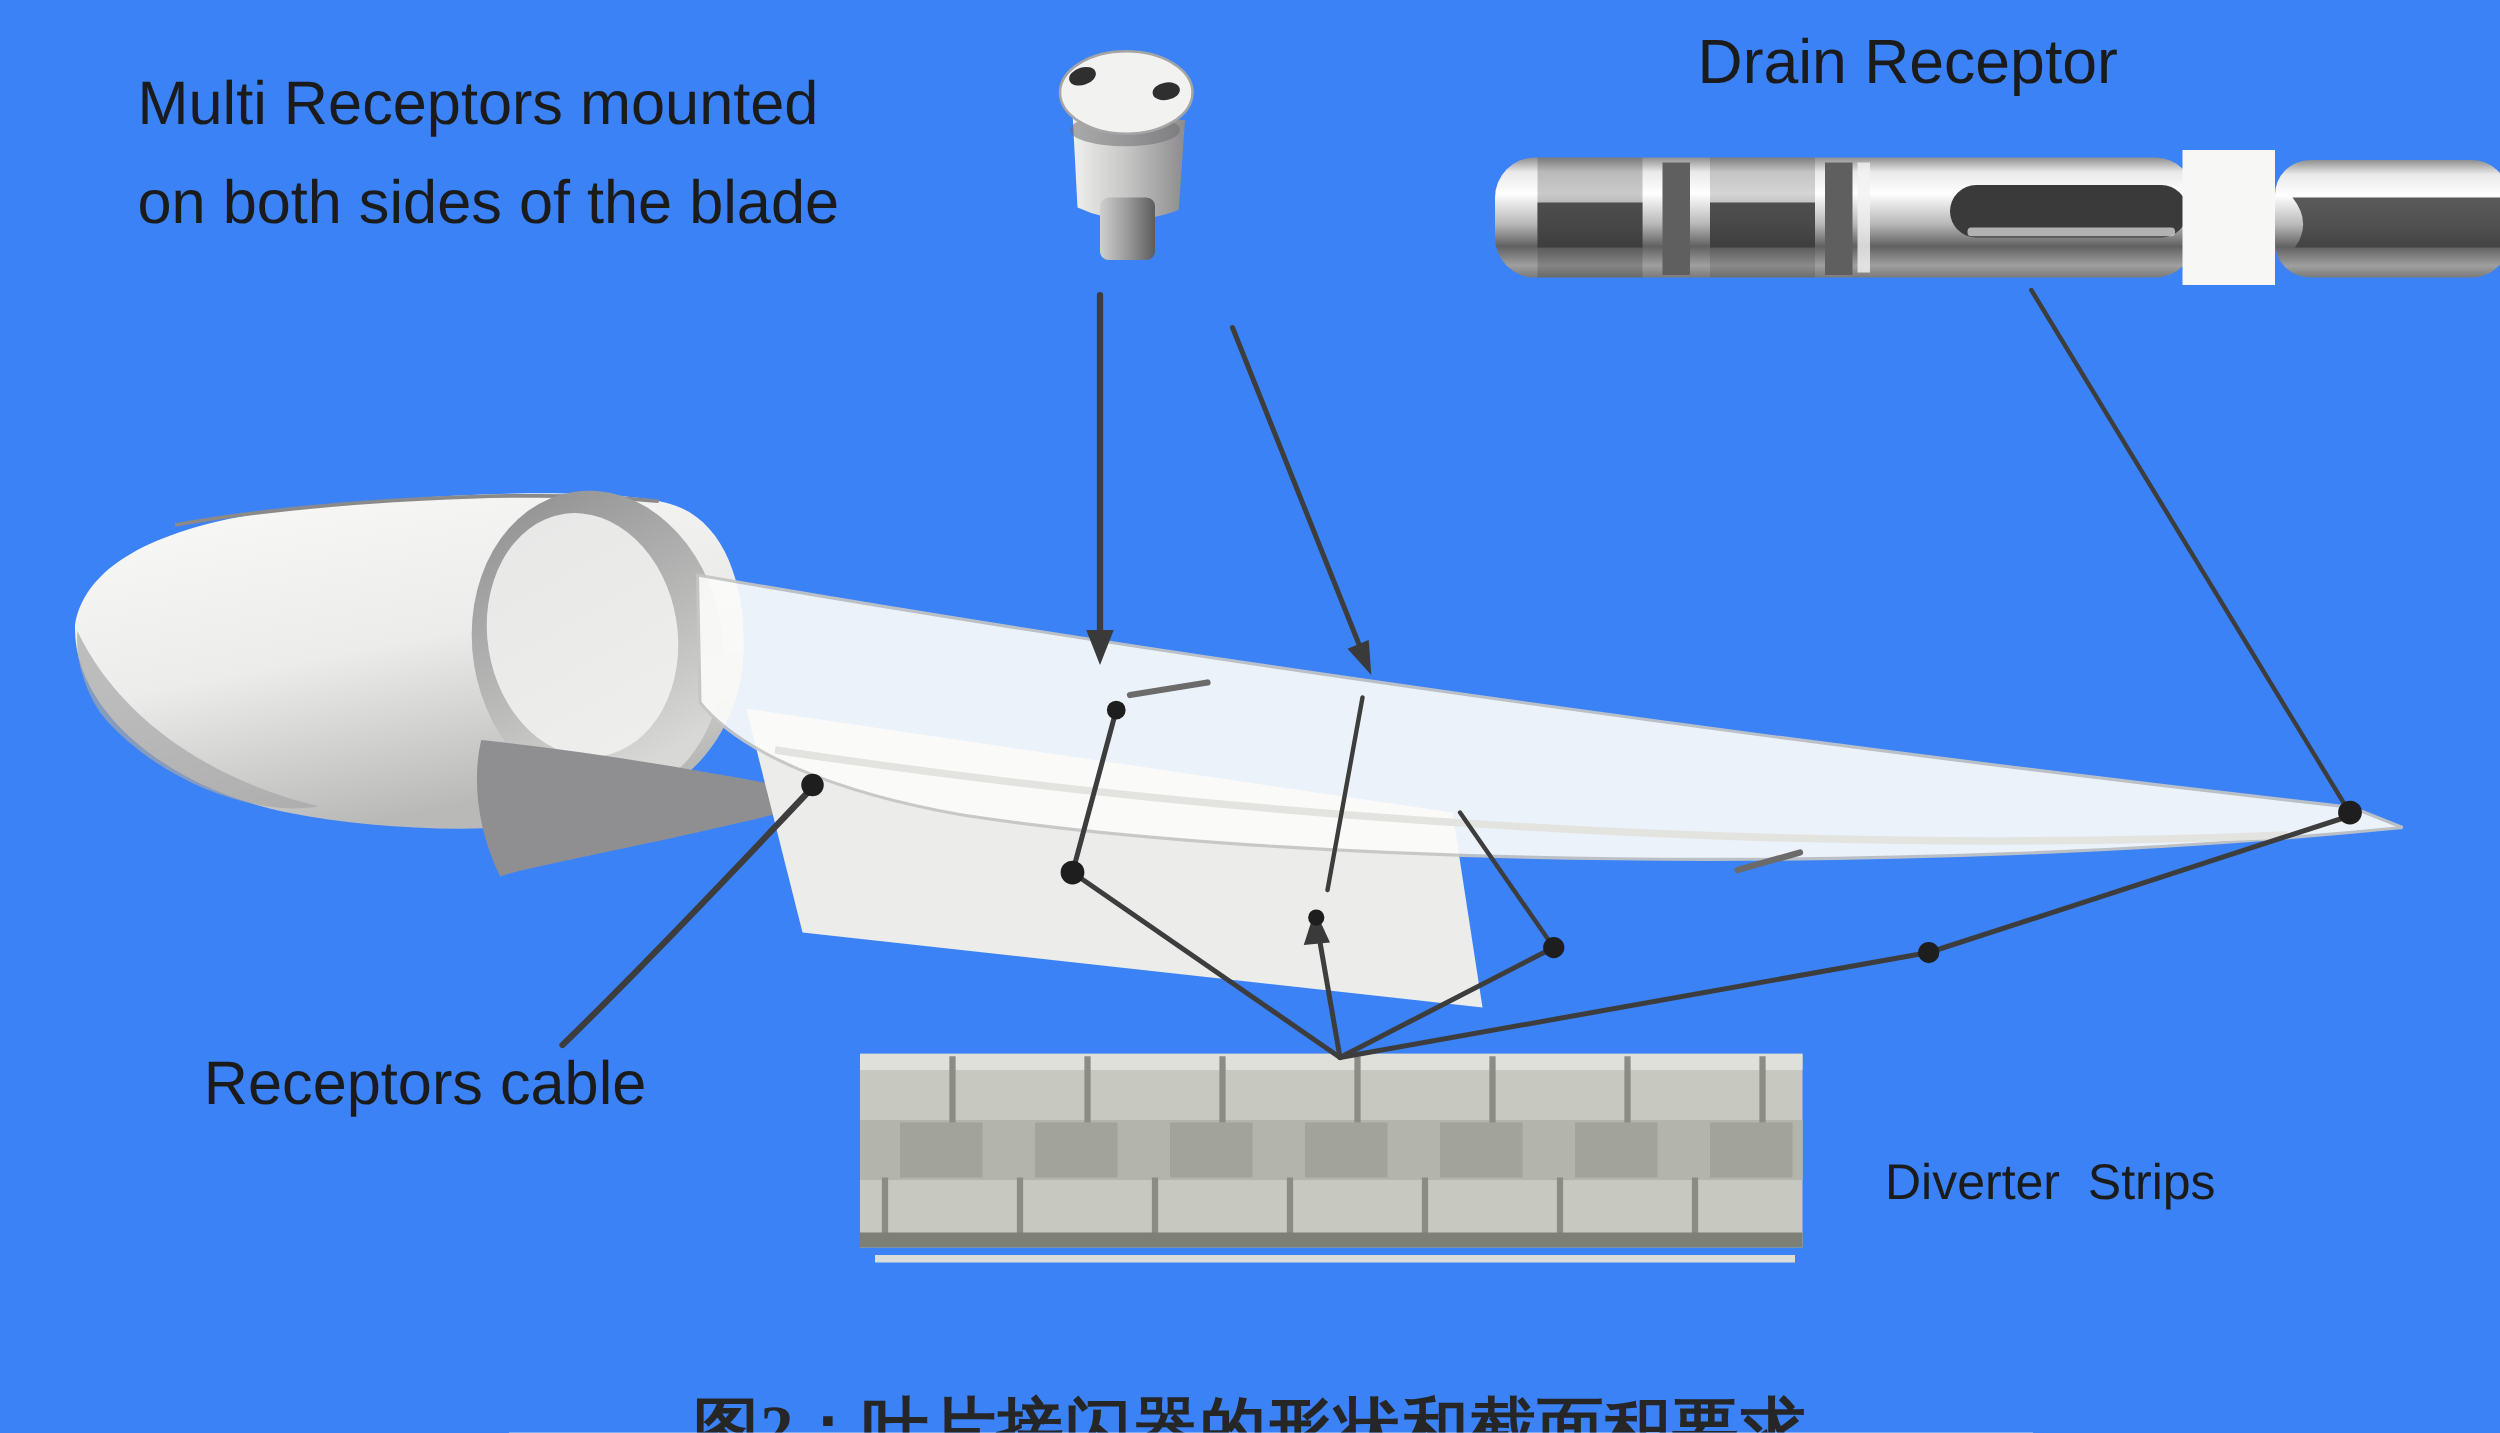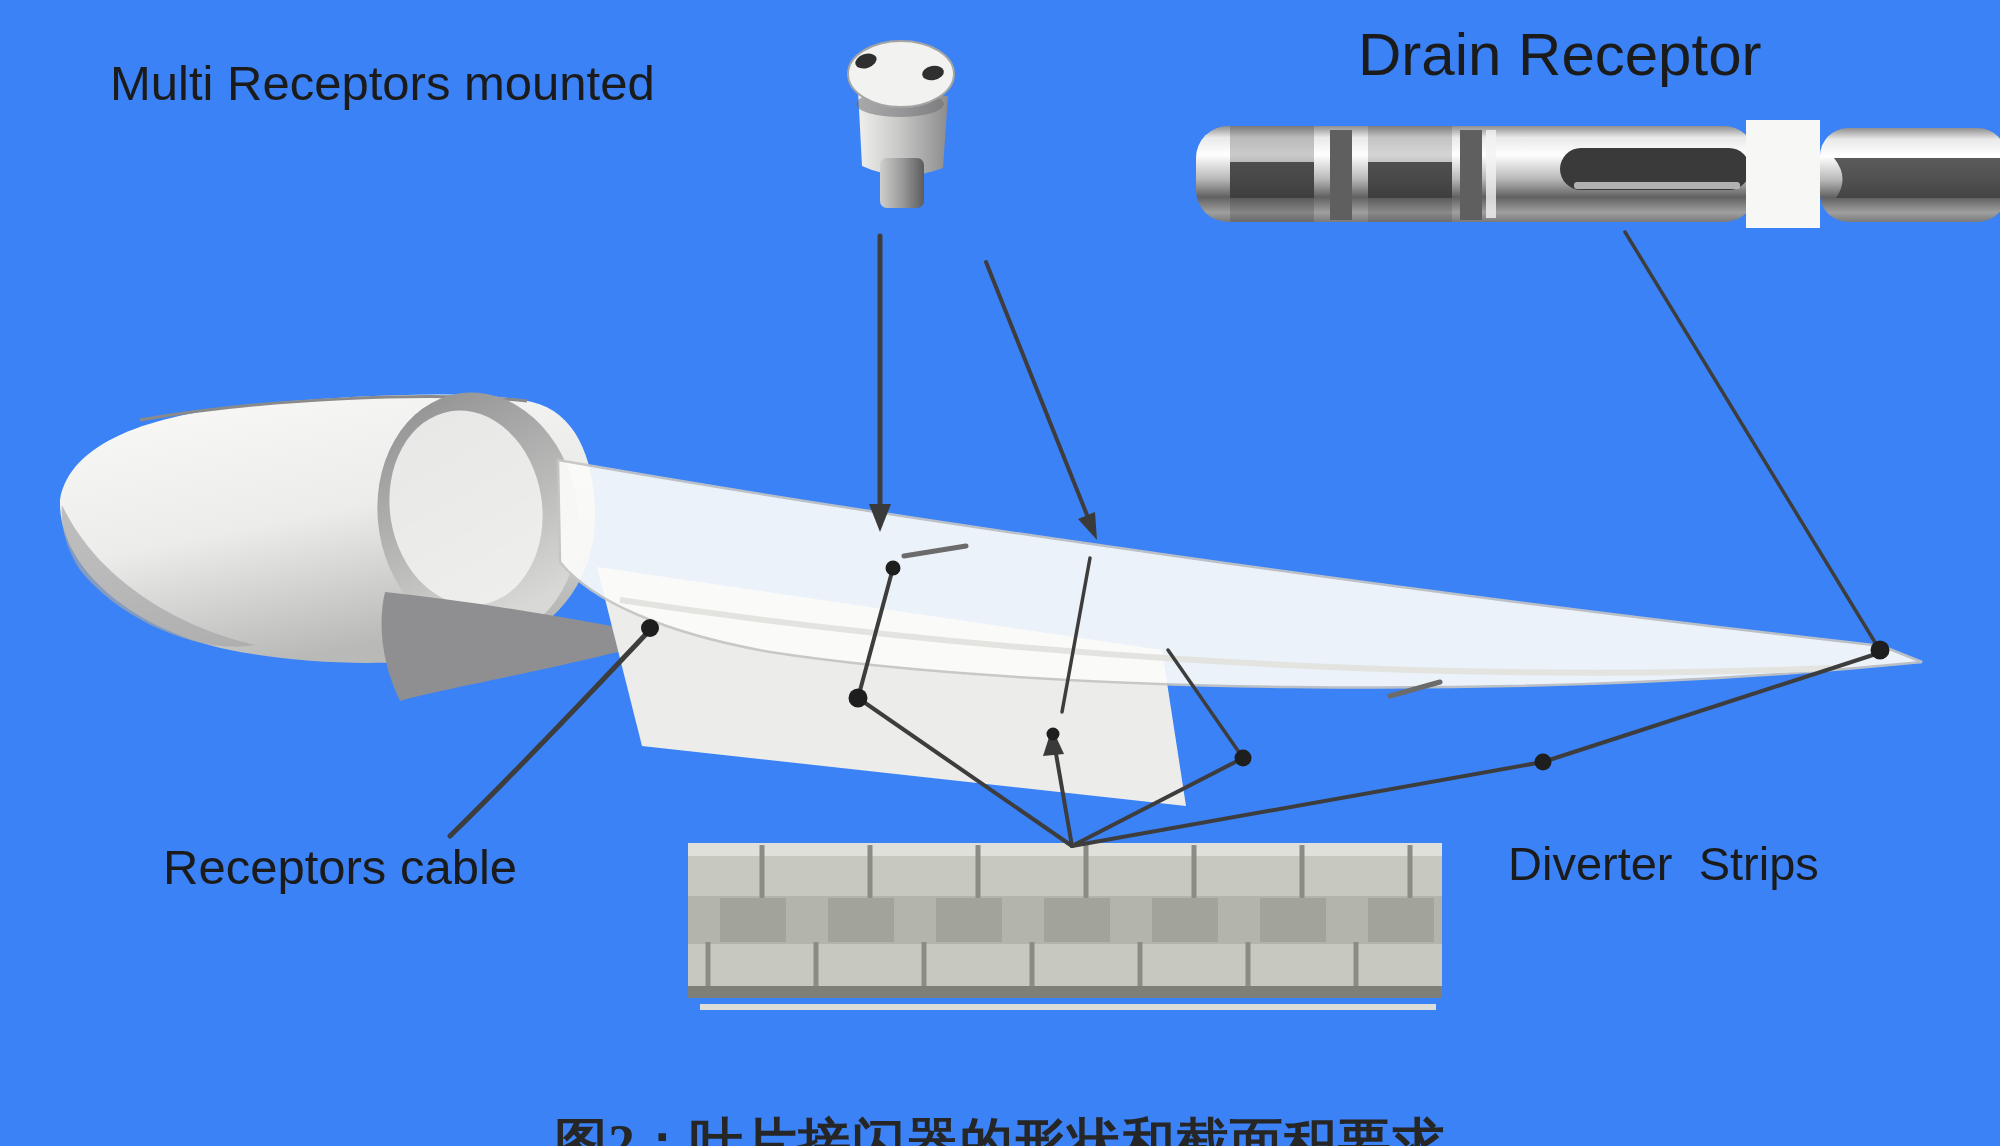--- a/index.html
+++ b/index.html
@@ -2,23 +2,23 @@
 <html><head>
 <meta charset="utf-8">
 <style>
   html,body{margin:0;padding:0;}
   body{width:2000px;height:1146px;overflow:hidden;background:#f7f7f6;
        font-family:"Liberation Sans","DejaVu Sans",sans-serif;}
   .stage{position:relative;width:2000px;height:1146px;background:#3b82f6;}
   .stage svg{position:absolute;left:0;top:0;}
   .lbl{position:absolute;color:#1b1b1b;white-space:pre;line-height:1.1;}
   .lbl-multi{left:110px;top:44px;font-size:49px;line-height:79px;}
-  .lbl-drain{left:1358px;top:22px;font-size:60px;}
+  .lbl-drain{left:1358px;top:22px;font-size:50px;}
   .lbl-cable{left:163px;top:841px;font-size:49px;}
-  .lbl-divert{left:1508px;top:838px;font-size:47px;}
+  .lbl-divert{left:1508px;top:924px;font-size:40px;}
   .caption{position:absolute;left:50%;transform:translateX(-50%);top:1108px;
            font-size:53px;font-weight:700;color:#262626;letter-spacing:1px;
            font-family:"Liberation Serif","DejaVu Serif",serif;white-space:pre;}
 </style>
 </head>
 <body>
 
 <div class="stage">
 
 <svg width="2000" height="1146" viewBox="0 0 2000 1146">
@@ -162,21 +162,21 @@
     <circle cx="650" cy="628" r="9"></circle>
     <circle cx="893" cy="568" r="7.5"></circle>
     <circle cx="858" cy="698" r="9.5"></circle>
     <circle cx="1053" cy="734" r="6.5"></circle>
     <circle cx="1243" cy="758" r="8.5"></circle>
     <circle cx="1543" cy="762" r="8.5"></circle>
     <circle cx="1880" cy="650" r="9.5"></circle>
   </g>
 </svg>
 
-  <div class="lbl lbl-multi"><span>Multi Receptors mounted</span><br></div>
+  <div class="lbl lbl-multi"><span>Multi Receptors mounted</span><br><span>on both sides of the blade</span></div>
 
   <div class="lbl lbl-drain">Drain Receptor</div>
 
   <div class="lbl lbl-cable">Receptors cable</div>
 
   <div class="lbl lbl-divert">Diverter  Strips</div>
 
   <div class="caption">图2：叶片接闪器的形状和截面积要求</div>
 </div>
 

